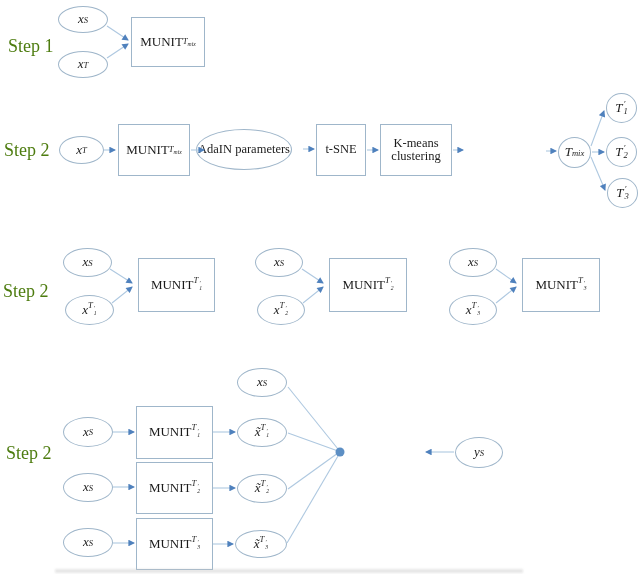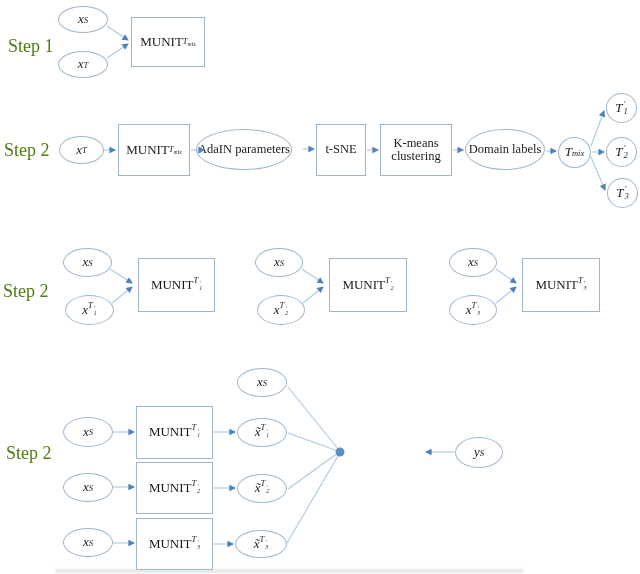--- a/index.html
+++ b/index.html
@@ -60,21 +60,20 @@
       <span>x</span>
       <sup><span>T</span></sup>
     </div>
   <div class="node rect model" style="left:118px;top:124px;width:72px;height:52px">
       <span>MUNIT</span>
       <sup><span>T</span><sub><span>mix</span></sub></sup>
     </div>
   <div class="node ellipse plain" style="left:196px;top:129px;width:96px;height:41px">AdaIN parameters</div>
   <div class="node rect plain" style="left:380px;top:124px;width:72px;height:52px">K-means clustering</div>
   <div class="node rect plain" style="left:316px;top:124px;width:50px;height:52px">t-SNE</div>
-  <div class="node ellipse plain" style="left:465px;top:129px;width:80px;height:41px">Domain labels</div>
   <div class="node circle var" style="left:558px;top:137px;width:33px;height:31px">
       <span>T</span>
       <sub><span>mix</span></sub>
     </div>
   <div class="node circle var" style="left:606px;top:93px;width:31px;height:30px">
       <span>T</span>
       <span class="stack">
         <span><span>′</span></span>
         <span><span>1</span></span>
       </span>

